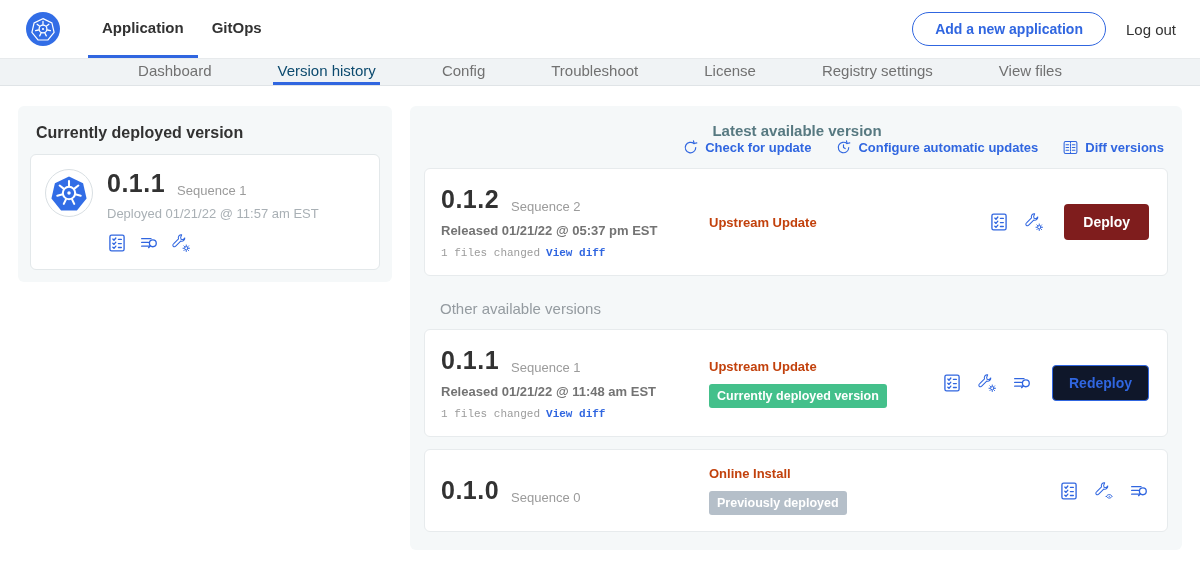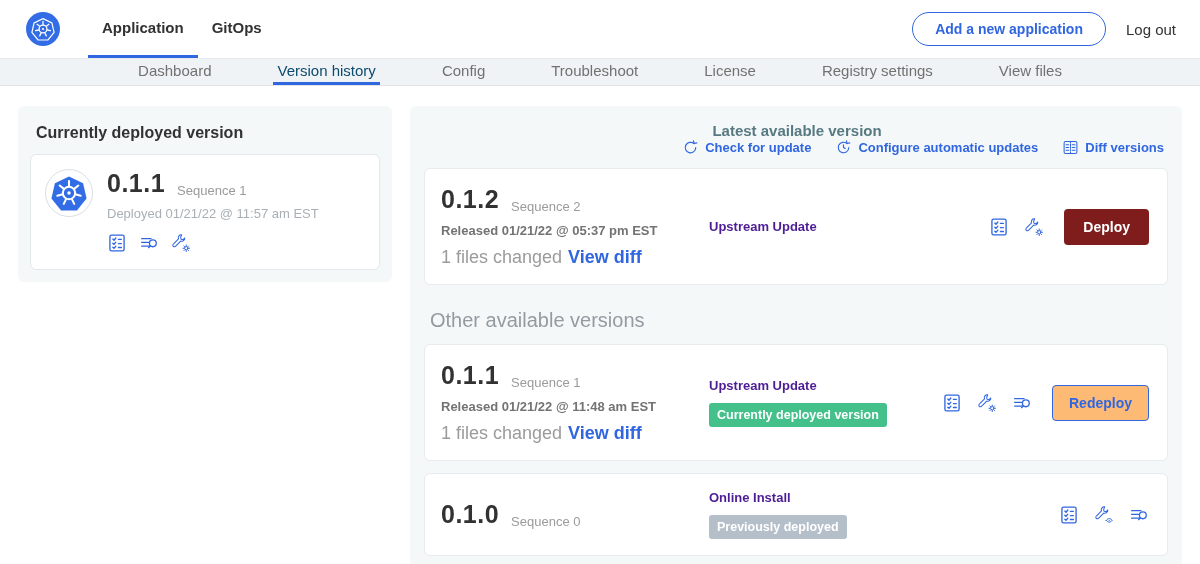--- a/index.html
+++ b/index.html
@@ -55,36 +55,36 @@
   .rp-title { font-size:15px; font-weight:700; color:#577981; }
   .rp-actions { margin-left:auto; display:flex; align-items:center; gap:24px; }
   .rp-link { display:flex; align-items:center; gap:6px; color:#3066e0; font-size:13px;
     font-weight:700; cursor:pointer; }
   .rp-link svg { width:17px; height:17px; }
 
   .vcard { background:#fff; border:1px solid #e7ebed; border-radius:6px; margin-top:12px;
     padding:16px 16px; display:flex; align-items:center; }
   .vleft { width:248px; flex:0 0 248px; }
   .vreleased { font-size:13px; color:#737373; font-weight:600; margin-top:9px; }
-  .vfiles { font-size:18px; color:#9b9b9b; margin-top:9px; }
+  .vfiles { font-size:11px; color:#9b9b9b; margin-top:9px;font-family:Liberation Mono, monospace; }
   .view-diff { color:#3066e0; font-weight:700; margin-left:6px; cursor:pointer; }
   .vmid { flex:1; padding-left:20px; }
-  .vsource { font-size:13px; font-weight:700; color:#4c1d95; }
+  .vsource { font-size:13px; font-weight:700; color:#c2410c; }
   .badge { display:inline-block; margin-top:10px; font-size:12.5px; font-weight:700;
     color:#fff; border-radius:3px; padding:5px 8px; }
   .badge.green { background:#44c08b; }
   .badge.gray { background:#b5bfc9; }
   .vright { display:flex; align-items:center; gap:15px; padding-right:2px; }
   .btn-primary { background:#7f1d1d; color:#fff; border:none; border-radius:4px;
     font-size:14px; font-weight:700; padding:10px 19px; cursor:pointer; margin-left:5px;
     font-family:"Liberation Sans", sans-serif; }
-  .btn-outline { background:#fdba74; color:#3066e0; border:1px solid #3066e0; border-radius:4px;
+  .btn-outline { background:#0f172a; color:#3066e0; border:1px solid #3066e0; border-radius:4px;
     font-size:14px; font-weight:700; padding:9px 16px; cursor:pointer; margin-left:5px;
     font-family:"Liberation Sans", sans-serif; }
-  .other-header { font-size:20px; color:#949ba0; margin:24px 4px 0 6px; }
+  .other-header { font-size:15px; color:#949ba0; margin:24px 4px 0 16px; }
 </style>
 </head>
 <body>
 
 <svg width="0" height="0" style="position:absolute">
   <defs>
     <g id="i-wheel" fill="none" stroke="#fff" stroke-width="1.3" stroke-linecap="round">
       <circle cx="12" cy="12" r="3.9"></circle>
       <circle cx="12" cy="12" r="1.1" fill="#fff" stroke="none"></circle>
       <path d="M12 7.4V4.4 M8.4 9.1L6.1 7.3 M7.5 13L4.6 13.7 M10 16.2L8.7 18.9 M14 16.2L15.3 18.9 M16.5 13L19.4 13.7 M15.6 9.1L17.9 7.3"></path>

